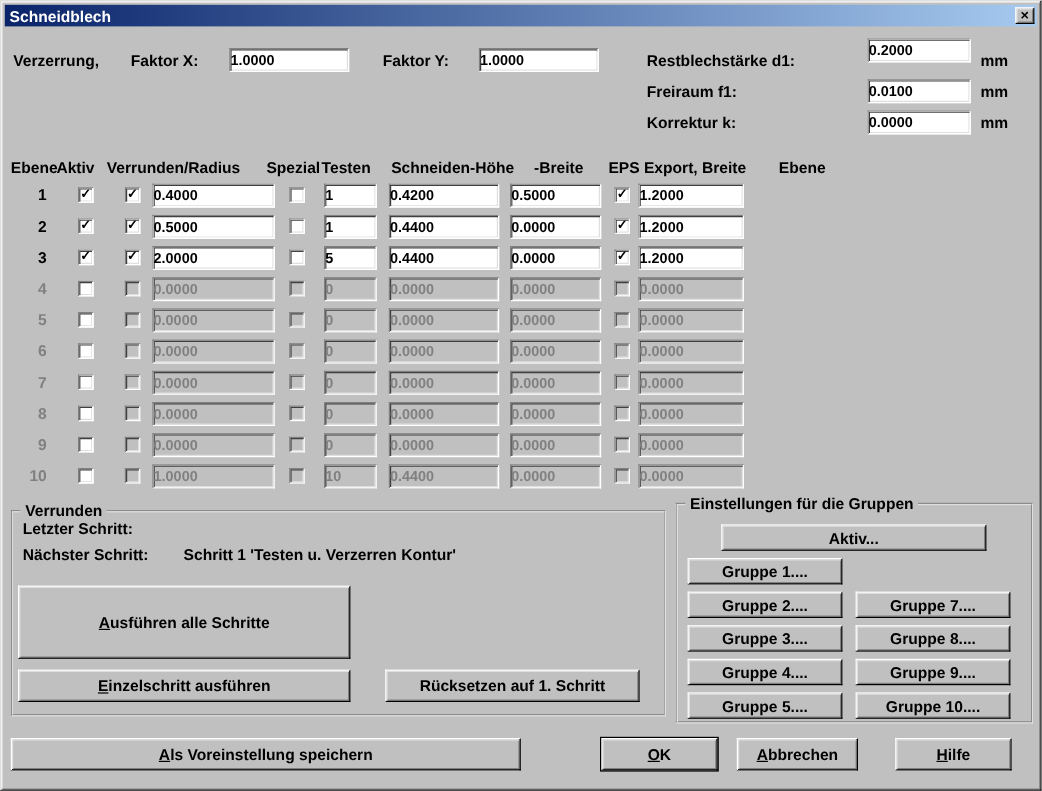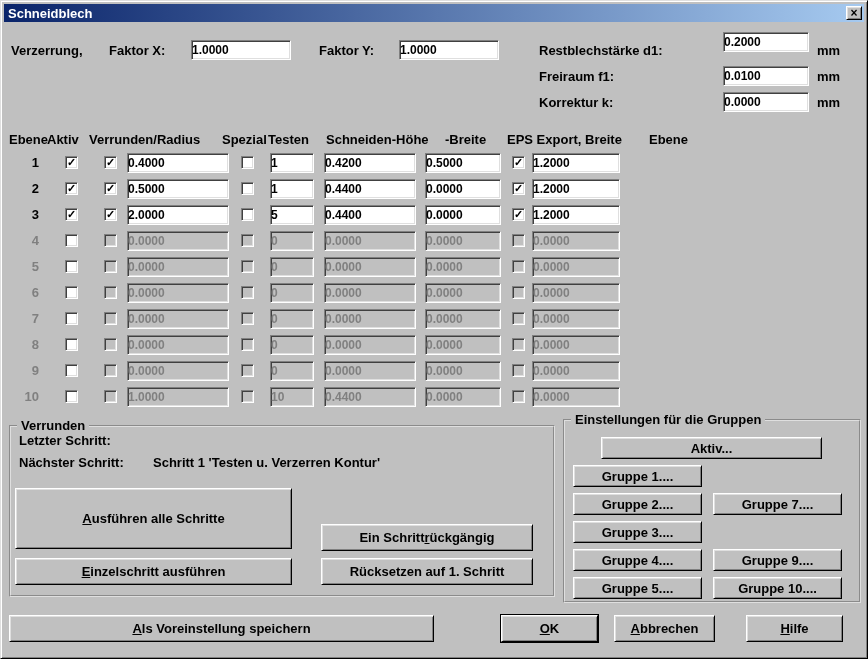--- a/index.html
+++ b/index.html
@@ -234,31 +234,31 @@
   <div class="groupbox" style="left:8px;top:424px;width:546px;height:172px">
     <span class="legend">Verrunden</span>
   </div>
   <span class="lbl" style="left:18px;top:432px">Letzter Schritt:</span>
   <span class="lbl" style="left:152px;top:432px"></span>
   <span class="lbl" style="left:18px;top:454px">Nächster Schritt:</span>
   <span class="lbl" style="left:152px;top:454px">Schritt 1 'Testen u. Verzerren Kontur'</span>
 
   <button class="btn" style="left:14px;top:487px;width:277px;height:61px"><u>A</u>usführen alle Schritte</button>
   <button class="btn" style="left:14px;top:557px;width:277px;height:27px"><u>E</u>inzelschritt ausführen</button>
-  <button class="btn" style="left:320px;top:523px;width:212px;height:27px">Ein Schritt <u>r</u>ückgängig</button>
   <button class="btn" style="left:320px;top:557px;width:212px;height:27px">Rücksetzen auf 1. Schritt</button>
 
   <div class="groupbox" style="left:562px;top:418px;width:298px;height:184px">
     <span class="legend">Einstellungen für die Gruppen</span>
   </div>
   <button class="btn" style="left:600px;top:436px;width:221px;height:22px">Aktiv...</button>
   <button class="btn" style="left:572px;top:464px;width:129px;height:22px">Gruppe 1....</button>
   <button class="btn" style="left:572px;top:492px;width:129px;height:22px">Gruppe 2....</button>
   <button class="btn" style="left:712px;top:492px;width:129px;height:22px">Gruppe 7....</button>
   <button class="btn" style="left:572px;top:520px;width:129px;height:22px">Gruppe 3....</button>
+  <button class="btn" style="left:712px;top:520px;width:129px;height:22px">Gruppe 8....</button>
   <button class="btn" style="left:572px;top:548px;width:129px;height:22px">Gruppe 4....</button>
   <button class="btn" style="left:712px;top:548px;width:129px;height:22px">Gruppe 9....</button>
   <button class="btn" style="left:572px;top:576px;width:129px;height:22px">Gruppe 5....</button>
   <button class="btn" style="left:712px;top:576px;width:129px;height:22px">Gruppe 10....</button>
 
   <button class="btn" style="left:8px;top:614px;width:425px;height:27px"><u>A</u>ls Voreinstellung speichern</button>
   <button class="btn default" style="left:500px;top:614px;width:97px;height:27px"><u>O</u>K</button>
   <button class="btn" style="left:613px;top:614px;width:101px;height:27px"><u>A</u>bbrechen</button>
   <button class="btn" style="left:745px;top:614px;width:97px;height:27px"><u>H</u>ilfe</button>
 

